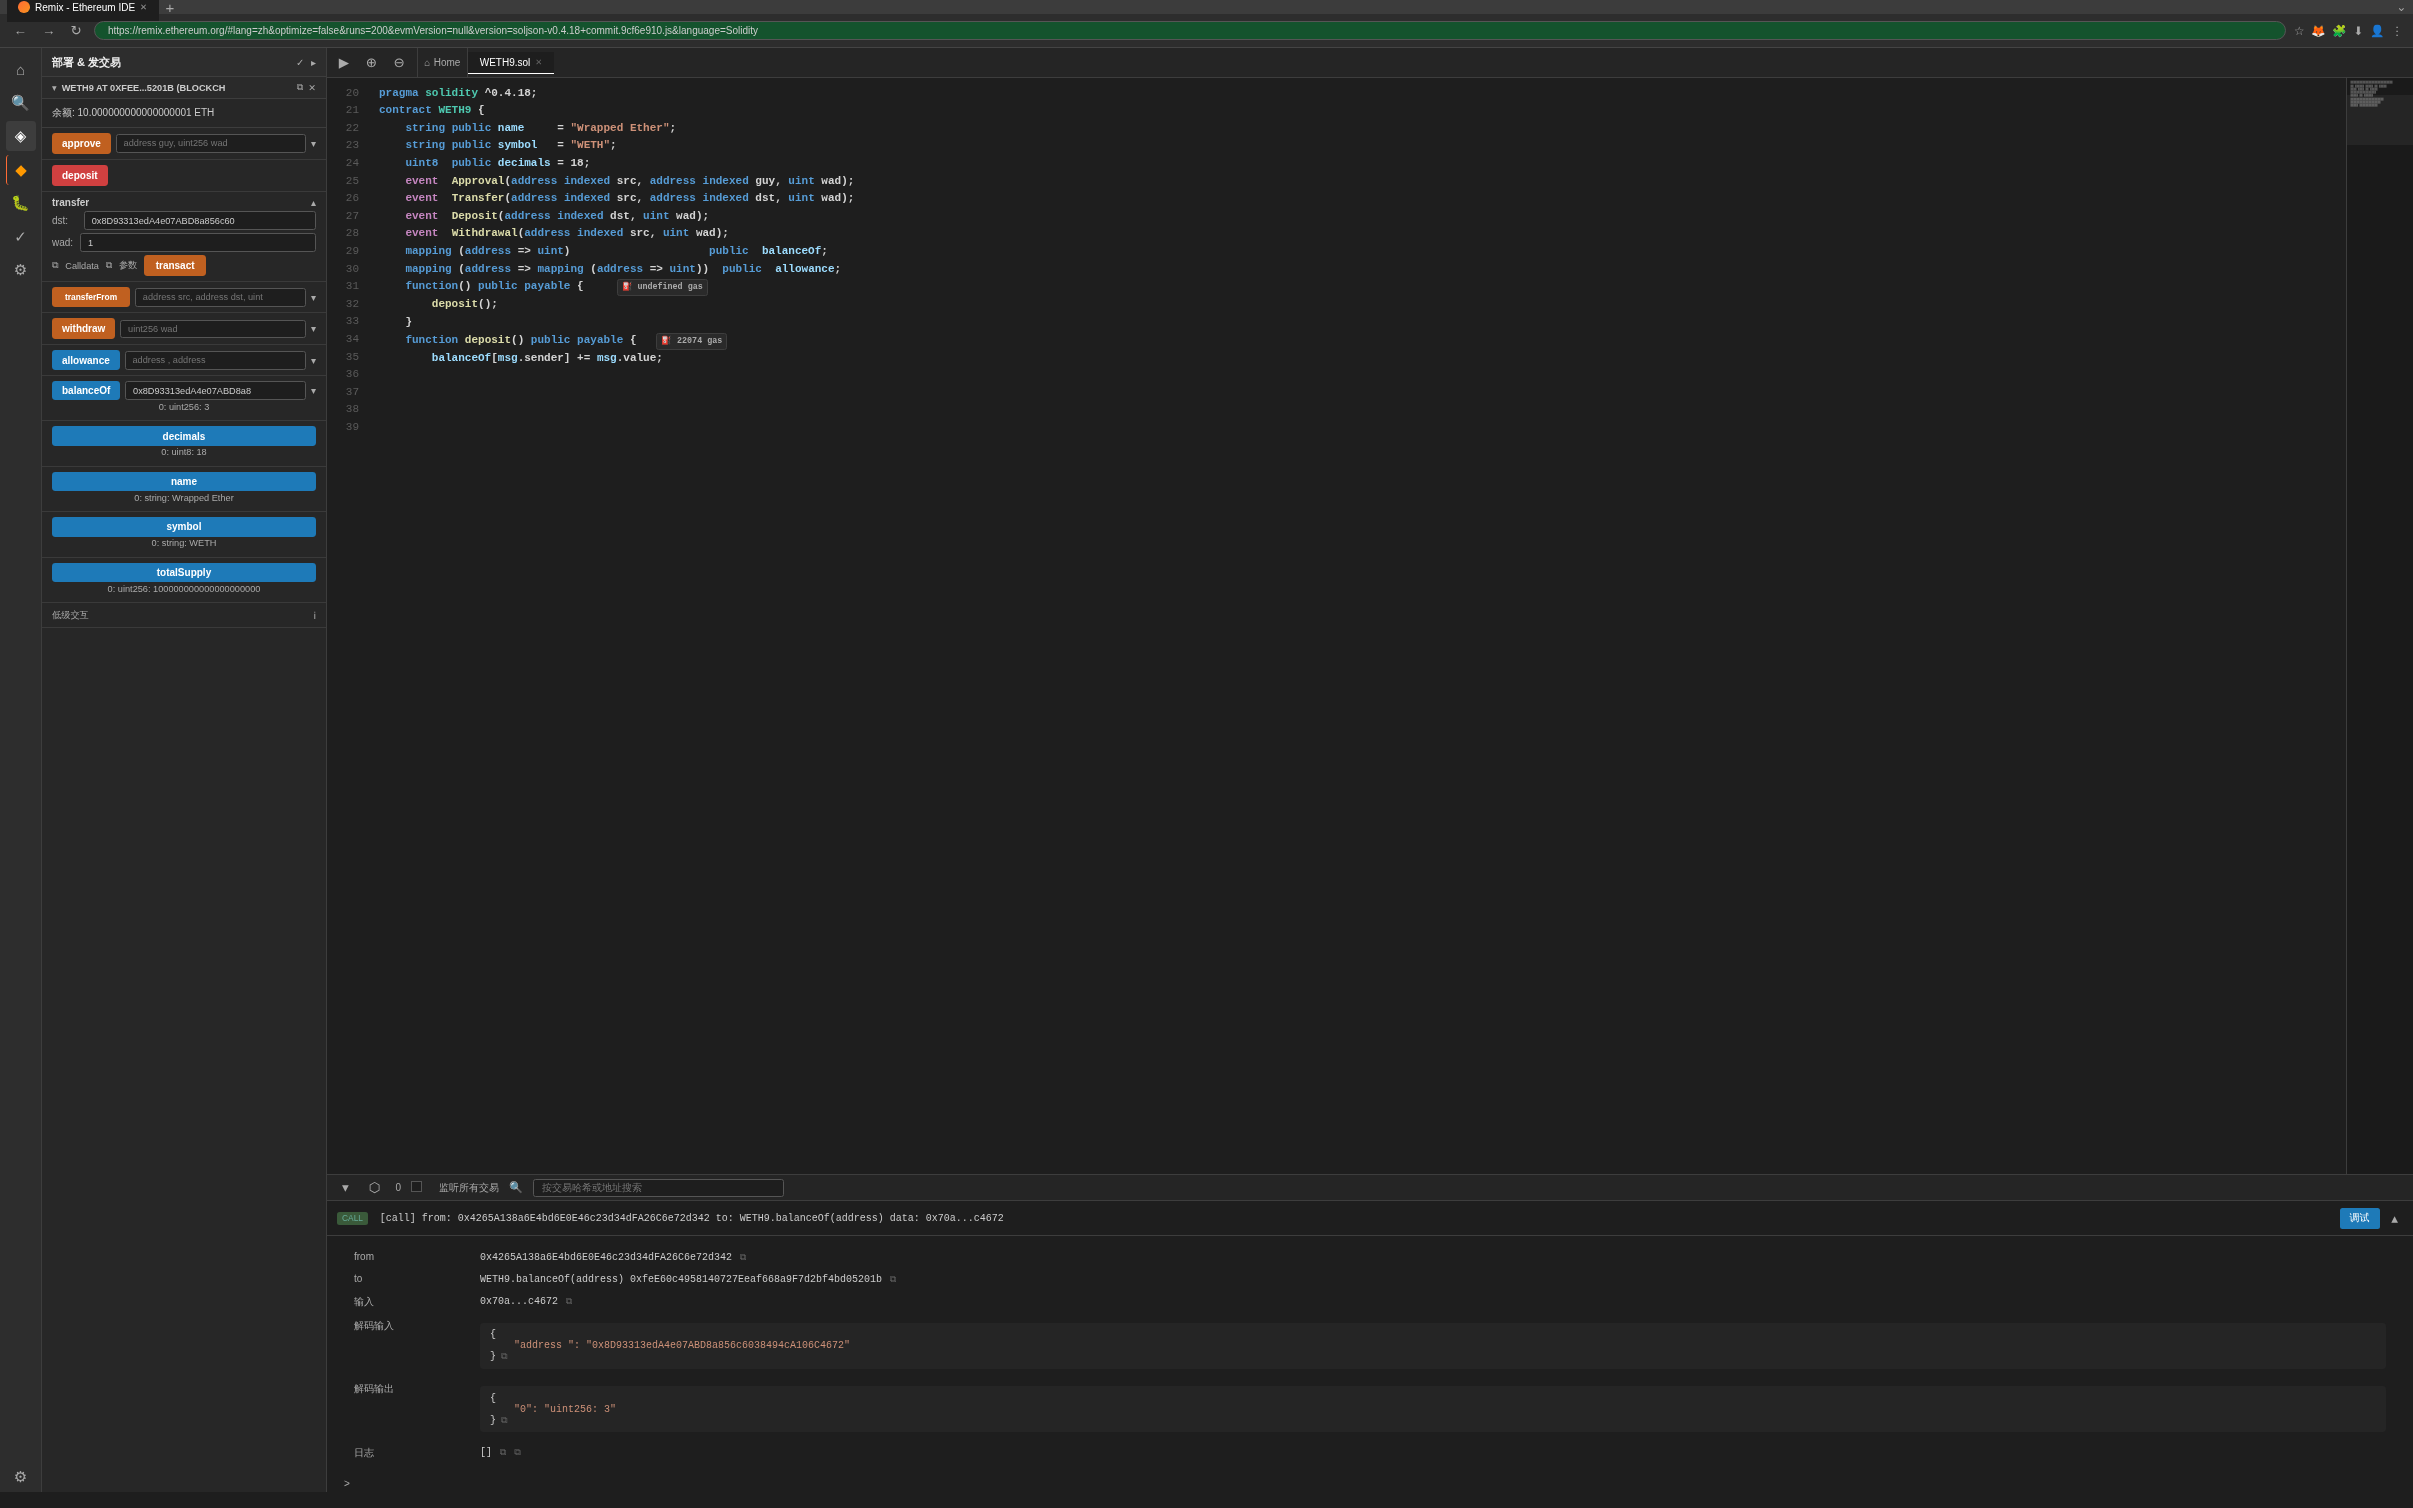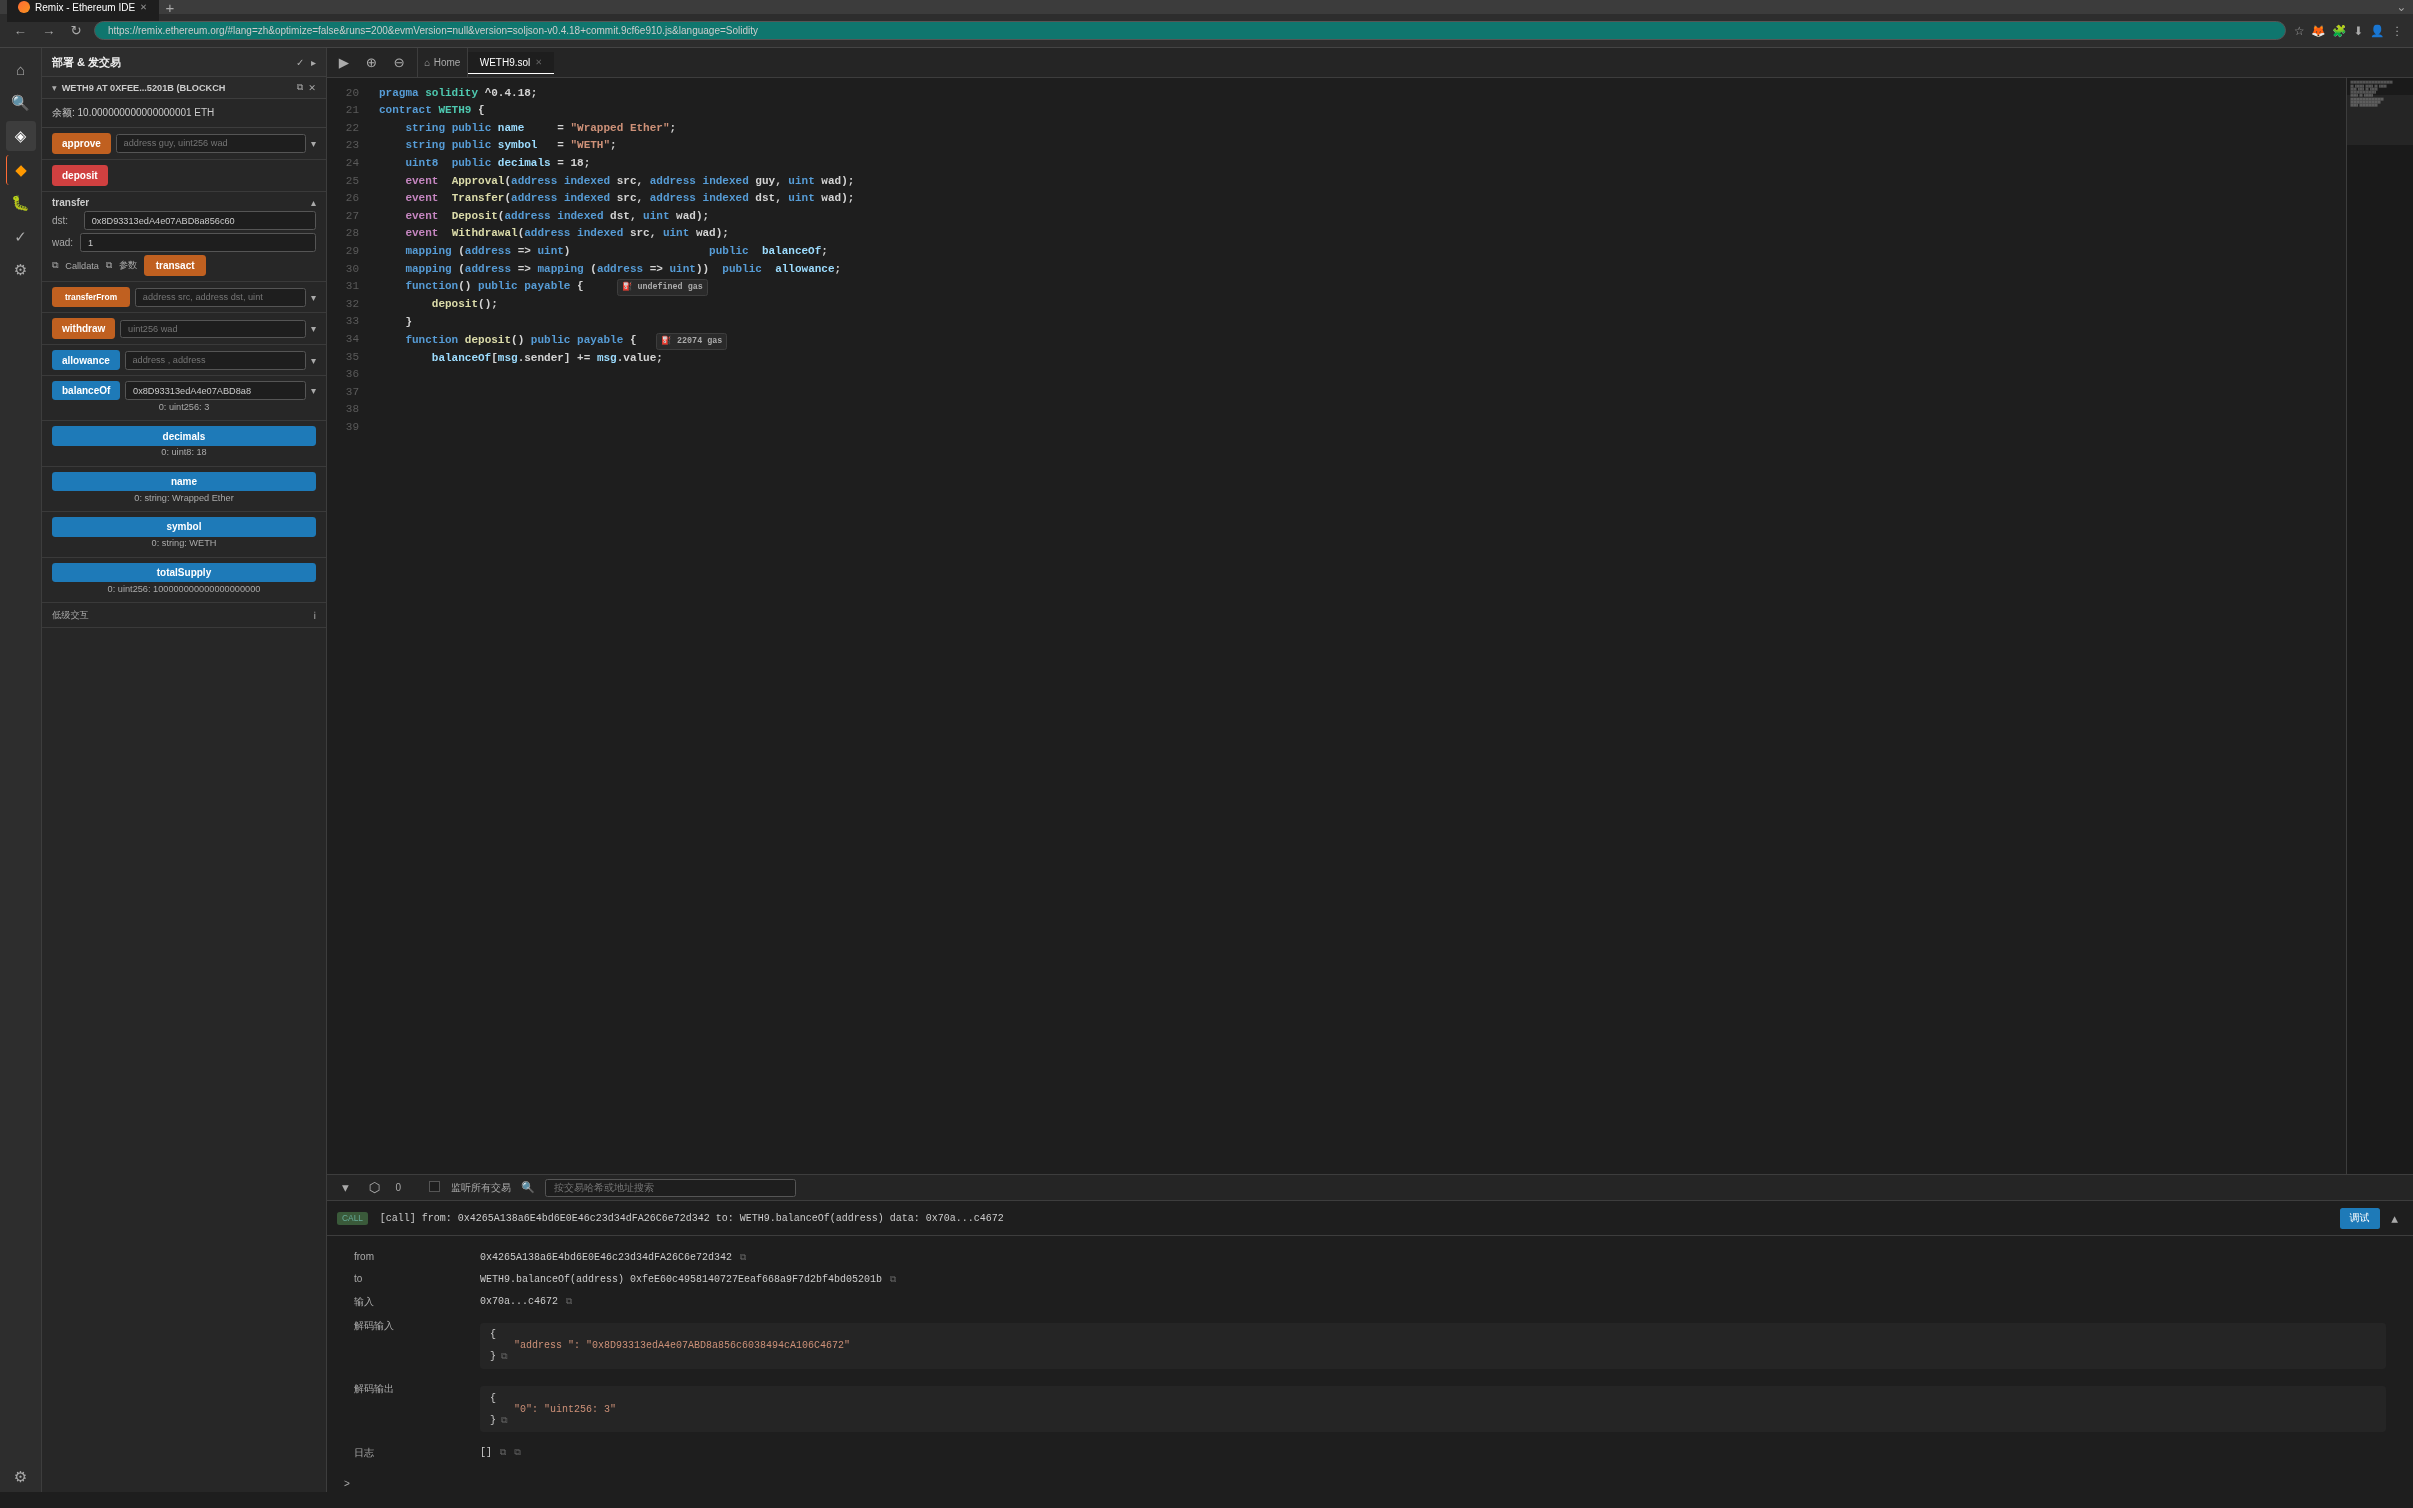--- a/index.html
+++ b/index.html
@@ -9,21 +9,21 @@
     .browser-chrome { background: #3c3c3c; height: 14px; display: flex; align-items: center; padding: 0 6.7px; gap: 6.7px; }
     .tab-bar { display: flex; align-items: center; gap: 3.4px; }
     .tab { background: #292929; border-radius: 5px 5px 0 0; padding: 5px 11.7px; display: flex; align-items: center; gap: 5px; font-size: 10px; color: #ccc; height: 30px; }
     .tab.active { background: #1e1e1e; color: #fff; }
     .tab-close { color: #999; font-size: 8.4px; cursor: pointer; }
     .tab-favicon { width: 11.7px; height: 11.7px; background: linear-gradient(135deg, #ff6b35, #f7931e); border-radius: 50%; display: inline-block; }
     .new-tab { background: none; border: none; color: #aaa; font-size: 15px; cursor: pointer; padding: 0 3.4px; }
 
     .address-bar-row { background: #2d2d2d; height: 34px; display: flex; align-items: center; padding: 0 10px; gap: 8.4px; border-bottom: 0.8px solid #444; }
     .nav-btn { background: none; border: none; color: #aaa; font-size: 13.4px; cursor: pointer; padding: 3.4px; }
-    .address-bar { flex: 1; background: #0f766e; border: 0.8px solid #555; border-radius: 17px; padding: 3.4px 13.4px; color: #ccc; font-size: 10px; }
+    .address-bar { flex: 1; background: #14532d; border: 0.8px solid #555; border-radius: 17px; padding: 3.4px 13.4px; color: #ccc; font-size: 10px; }
     .addr-icons { display: flex; gap: 6.7px; align-items: center; color: #aaa; font-size: 11.7px; }
 
     
     .app { display: flex; height: calc(100vh - 64px); }
 
     
     .icon-sidebar { width: 42px; background: #2d2d2d; display: flex; flex-direction: column; align-items: center; padding-top: 6.7px; gap: 3.4px; border-right: 0.8px solid #3d3d3d; }
     .icon-btn { width: 30px; height: 30px; background: none; border: none; color: #aaa; font-size: 15px; cursor: pointer; border-radius: 3.4px; display: flex; align-items: center; justify-content: center; }
     .icon-btn:hover, .icon-btn.active { background: #3d3d3d; color: #fff; }
     .icon-btn.active-nav { border-left: 1.7px solid #ff6b35; }
@@ -84,21 +84,21 @@
     .result-table td:second-child { color: #ccc; }
     .copy-icon { color: #666; cursor: pointer; font-size: 9.2px; margin-left: 5px; }
     .mono { font-family: 'Courier New', monospace; }
     .prompt { color: #aaa; padding: 3.4px 17px; font-size: 10px; }
 
     .chevron { cursor: pointer; color: #aaa; }
 
     .decode-block { background: #252525; border-radius: 3.4px; padding: 6.7px 10px; margin: 3.4px 0; font-family: 'Courier New', monospace; font-size: 10px; color: #ccc; }
 
     .gas-badge { display: inline-flex; align-items: center; gap: 3.4px; background: #2d2d2d; border: 0.8px solid #3d3d3d; border-radius: 2.5px; padding: 0.8px 5px; font-size: 9.2px; color: #aaa; margin-left: 6.7px; }
-    .checkbox-area { display: flex; gap: 11px; margin-left: 18px; }
+    .checkbox-area { display: flex; gap: 17px; }
     .checkbox { width: 11px; height: 11px; border: 0.8px solid #555; background: #1e1e1e; cursor: pointer; }
 
     .editor-tabs-home { display: flex; align-items: center; gap: 3.4px; padding: 0 6.7px; border-right: 0.8px solid #3d3d3d; height: 100%; cursor: pointer; color: #aaa; font-size: 10px; }
 
     
     ::-webkit-scrollbar { width: 5px; height: 5px; }
     ::-webkit-scrollbar-track { background: #1e1e1e; }
     ::-webkit-scrollbar-thumb { background: #4d4d4d; border-radius: 2.5px; }
   </style>
 </head>

